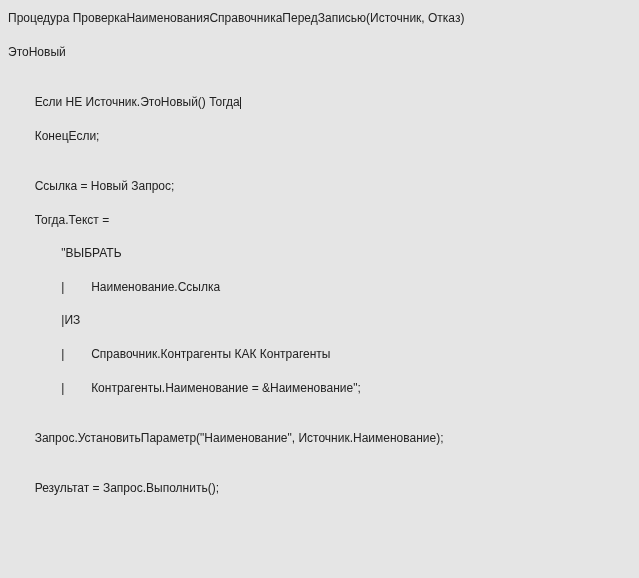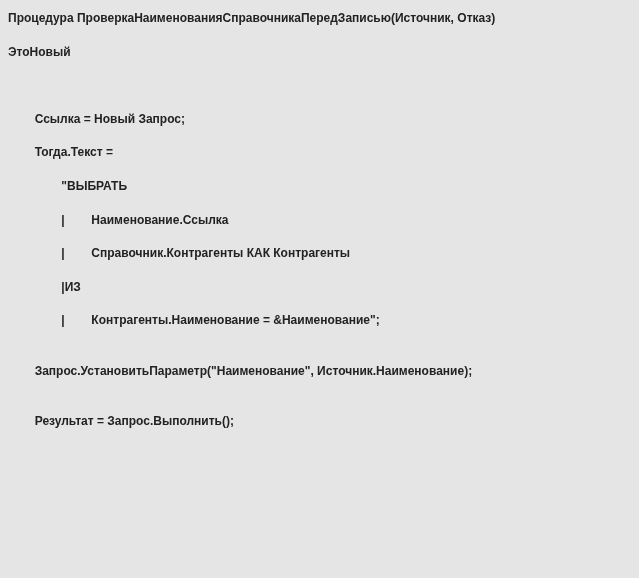--- a/index.html
+++ b/index.html
@@ -16,41 +16,43 @@
     color: #222;
     box-sizing: border-box;
     padding: 10px 8px;
     overflow: hidden;
   }
   pre {
     margin: 0;
     font-family: Verdana, Geneva, Tahoma, sans-serif;
     white-space: pre;
   }
-  .line { display: block; white-space: pre; font-weight: bold; }
+  .line { display: block; white-space: pre; }
   .cursor {
     display: inline-block;
     border-right: 1px solid #222;
     height: 1em;
     vertical-align: text-bottom;
   }
 </style>
 </head>
 <body>
 
 <pre><span class="line">Процедура ПроверкаНаименованияСправочникаПередЗаписью(Источник, Отказ)</span>
 <span class="line">ЭтоНовый</span>
 <span class="line"></span>
+<span class="line"><span>        Если НЕ Источник.ЭтоНовый() Тогда</span><span class="cursor"></span></span>
+<span class="line">        КонецЕсли;</span>
 <span class="line"></span>
 <span class="line">        Ссылка = Новый Запрос;</span>
 <span class="line">        Тогда.Текст =</span>
 <span class="line">                "ВЫБРАТЬ</span>
 <span class="line">                |        Наименование.Ссылка</span>
+<span class="line">                |ИЗ</span>
 <span class="line">                |        Справочник.Контрагенты КАК Контрагенты</span>
-<span class="line">                |ИЗ</span>
 <span class="line">                |        Контрагенты.Наименование = &amp;Наименование";</span>
 <span class="line"></span>
 <span class="line">        Запрос.УстановитьПараметр("Наименование", Источник.Наименование);</span>
 <span class="line"></span>
 <span class="line">        Результат = Запрос.Выполнить();</span>
 <span class="line"></span>
 
 <span class="line"></span>
 
 

